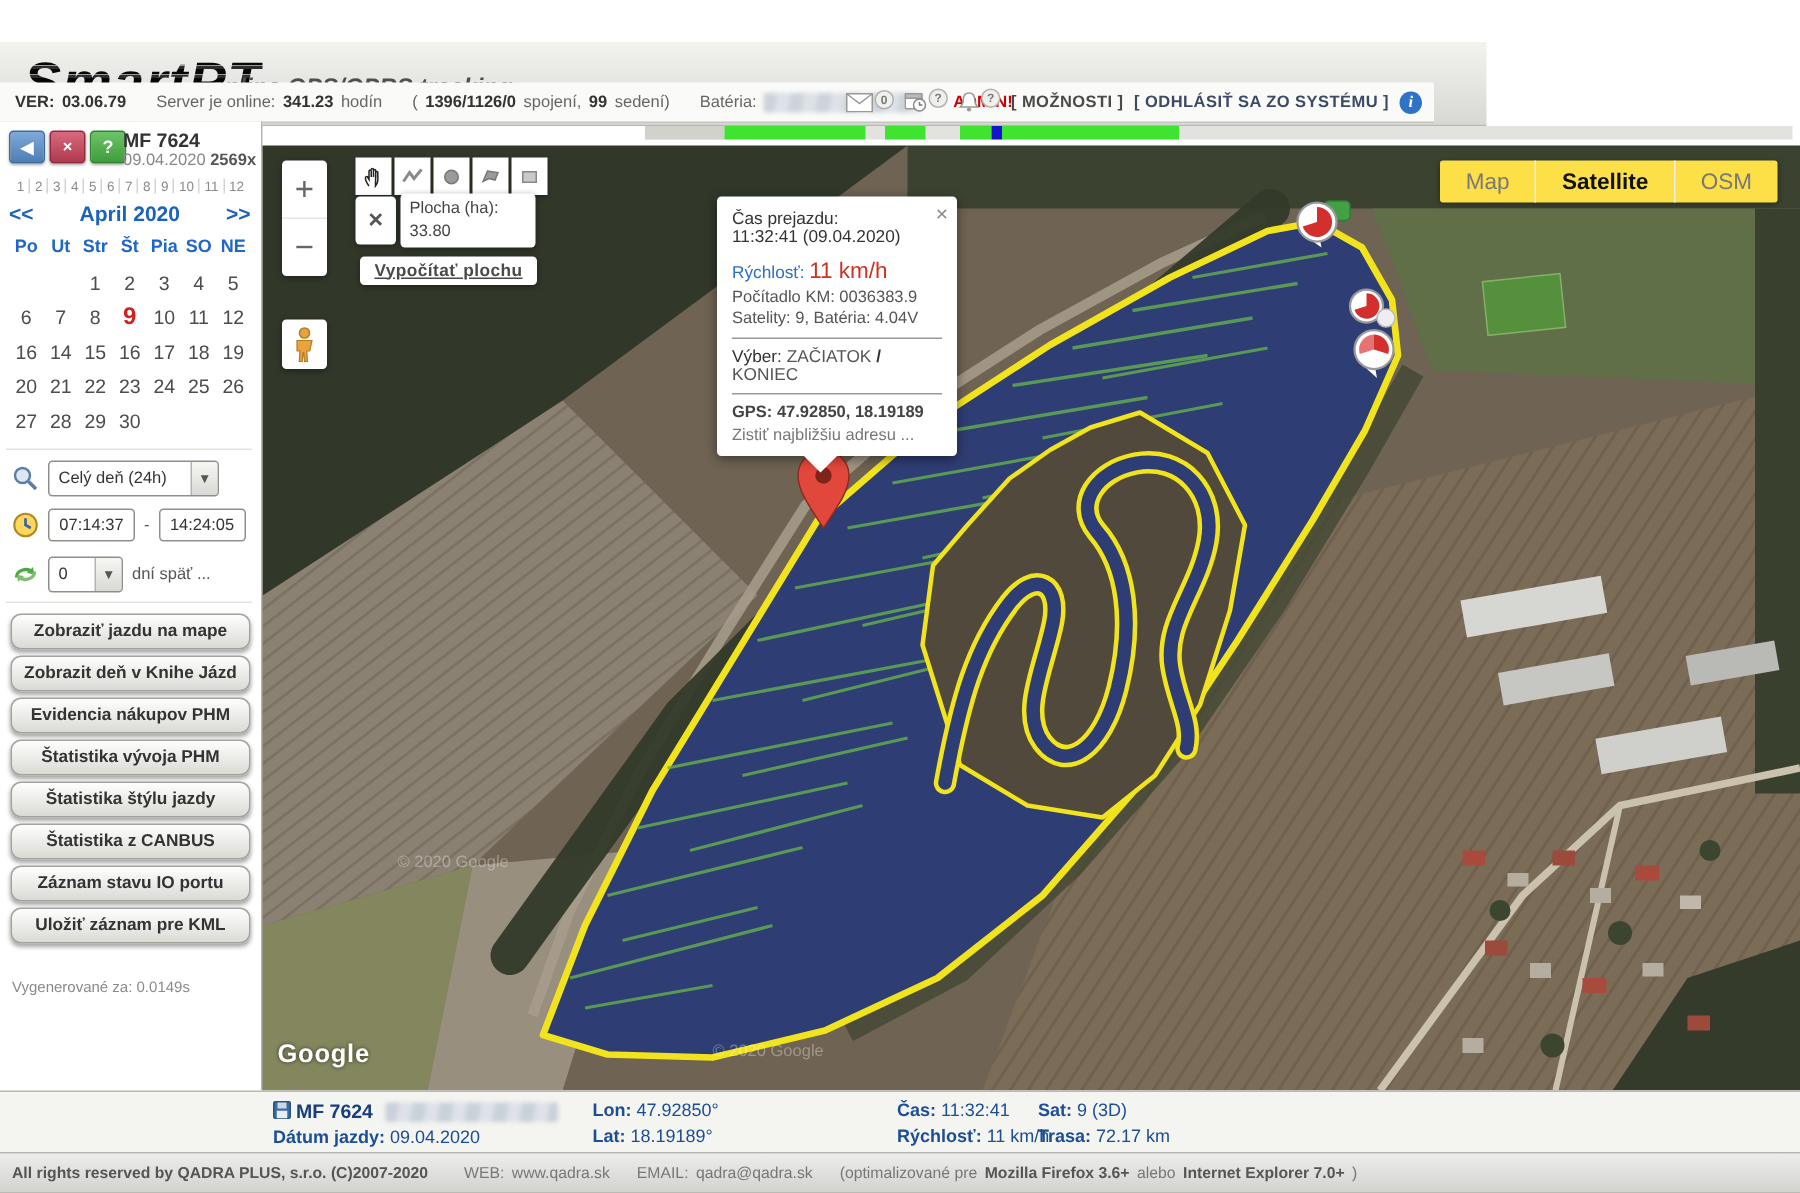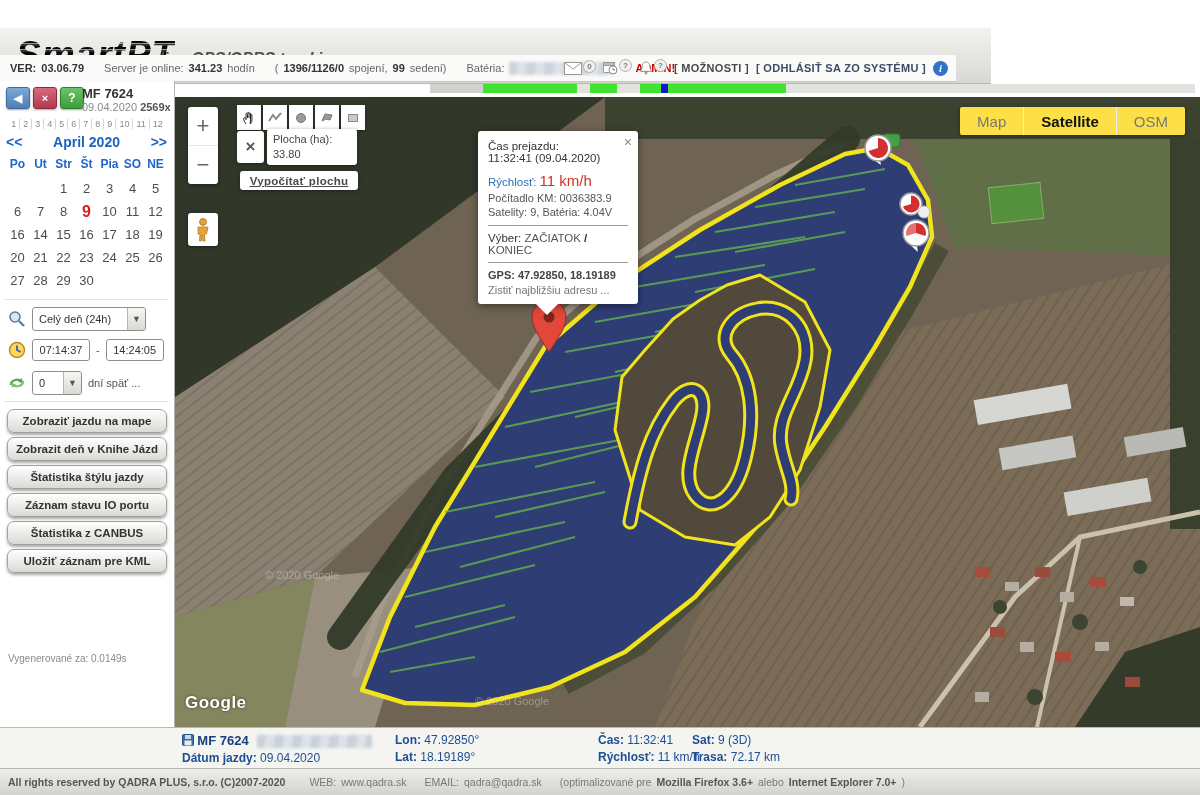--- a/index.html
+++ b/index.html
@@ -309,23 +309,25 @@
     <span class="fakeselect" style="width:48px">
       <span class="txt">0</span>
       <span class="arr">▼</span>
     </span>
     <span class="dlabel">dní späť ...</span>
   </div>
   <div class="side-divider" style="top:320px"></div>
   <div class="actions" id="actions">
       <button class="action-btn">Zobraziť jazdu na mape</button>
       <button class="action-btn">Zobrazit deň v Knihe Jázd</button>
+      <button class="action-btn">Evidencia nákupov PHM</button>
+      <button class="action-btn">Štatistika vývoja PHM</button>
       <button class="action-btn">Štatistika štýlu jazdy</button>
+      <button class="action-btn">Štatistika z CANBUS</button>
       <button class="action-btn">Záznam stavu IO portu</button>
-      <button class="action-btn">Štatistika z CANBUS</button>
       <button class="action-btn">Uložiť záznam pre KML</button>
     </div>
   <div class="gen-note">Vygenerované za: 0.0149s</div>
 </div>
 
 <div class="map">
   <svg class="terrain" width="1025" height="630" viewBox="0 0 1025 630">
     <defs>
       <pattern id="fur1" width="9" height="9" patternTransform="rotate(52)" patternUnits="userSpaceOnUse">
         <rect width="9" height="9" fill="#8a8173"></rect>

